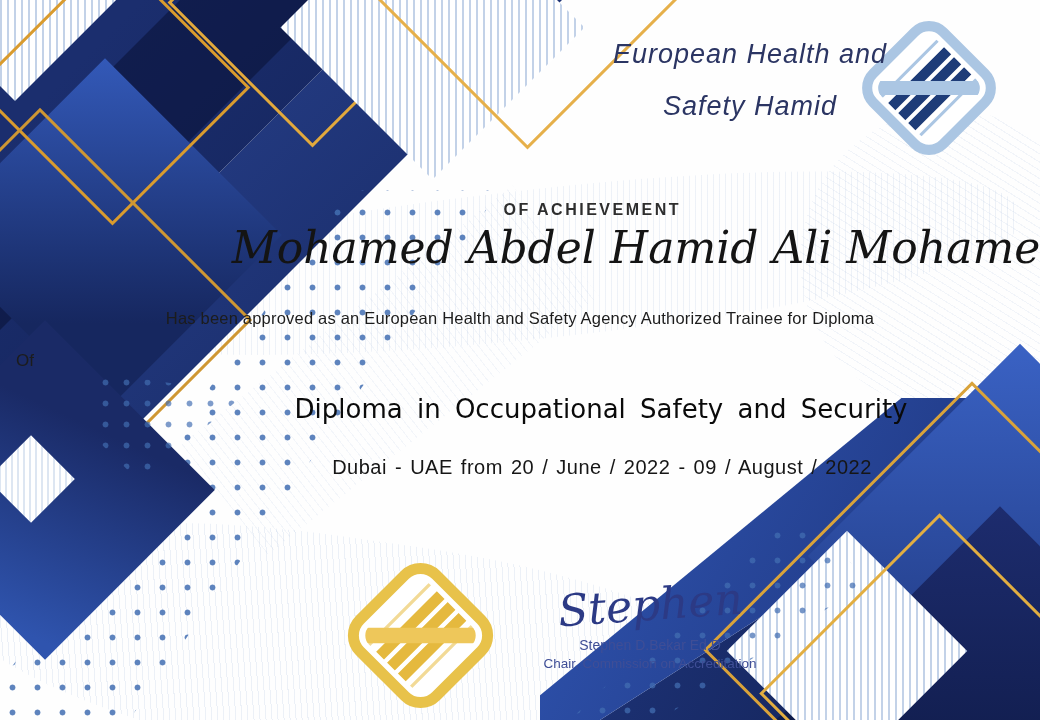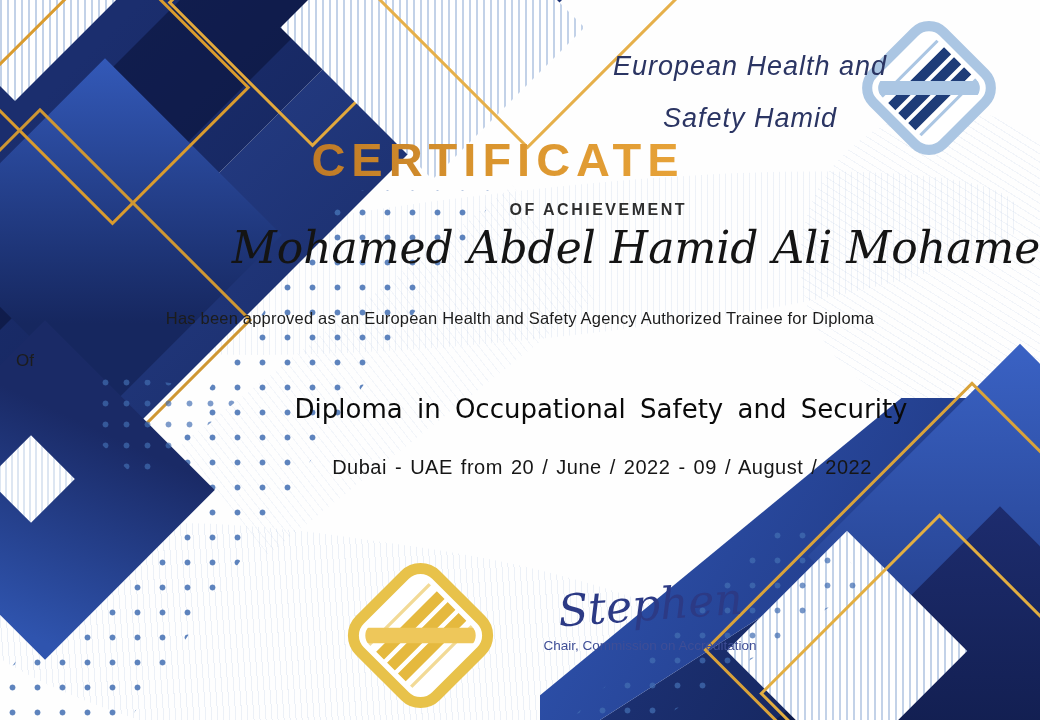--- a/index.html
+++ b/index.html
@@ -73,30 +73,30 @@
     background:linear-gradient(135deg,#3a62c4,#1b3174);}
   .br-navy2{left:340px;top:158px;width:240px;height:240px;
     background:linear-gradient(135deg,#1d2c6e,#0d1842);}
   .br-gold1{left:242px;top:62px;width:380px;height:380px;border-color:#d9a33a;}
   .br-stripe{left:222px;top:168px;width:170px;height:170px;}
   .br-gold2{left:272px;top:168px;width:255px;height:255px;border-color:#e2ae41;}
   .br-dots{position:absolute;inset:0;opacity:.85;
     clip-path:polygon(30px 322px,250px 112px,330px 182px,120px 322px);}
 
   
-  .agency{left:560px;top:40px;width:380px;text-align:center;color:#2b3563;
+  .agency{left:560px;top:28px;width:380px;text-align:center;color:#2b3563;
     font-size:27px;font-style:italic;letter-spacing:1px;line-height:52px;}
   .cert-title{left:0;top:132px;width:996px;text-align:center;
     font-size:47px;font-weight:700;letter-spacing:6px;color:#d9942e;}
   @supports ((-webkit-background-clip:text) or (background-clip:text)){
     .cert-title{
       background:linear-gradient(90deg,#6f3d15 0%,#a96420 18%,#d9942e 48%,#eda93d 78%,#f2bb52 100%);
       -webkit-background-clip:text;background-clip:text;color:transparent;}
   }
-  .cert-sub{left:6px;top:201px;width:681px;text-align:right;
+  .cert-sub{left:0;top:201px;width:681px;text-align:right;
     font-size:16px;font-weight:700;letter-spacing:2.5px;color:#2e2e2e;}
   .recipient{left:130px;top:222px;width:1040px;text-align:center;
     font-family:"DejaVu Serif","Liberation Serif",serif;font-style:italic;
     font-size:44px;color:#141414;}
   .approval{left:0;top:309px;width:1040px;text-align:center;
     font-size:16.5px;color:#1c1c1c;letter-spacing:.2px;}
   .connector{left:16px;top:351px;width:1040px;text-align:left;
     font-size:17px;color:#1c1c1c;}
   .program{left:81px;top:394px;width:1040px;text-align:center;
     font-family:"DejaVu Sans","Liberation Sans",sans-serif;
@@ -164,21 +164,20 @@
         <line x1="28" y1="122" x2="122" y2="28" stroke="#abc6e3" stroke-width="14" stroke-linecap="round"></line>
       </g>
     </g>
   </svg>
 
   <div class="abs agency">
     <div>European Health and</div>
     <div>Safety Hamid</div>
   </div>
 
-  <div class="abs cert-title">CERTIFICATE</div>
   <div class="abs cert-sub">OF ACHIEVEMENT</div>
 
   <div class="abs recipient">Mohamed Abdel Hamid Ali Mohamed</div>
 
   <div class="abs approval">Has been approved as an European Health and Safety Agency Authorized Trainee for Diploma</div>
   <div class="abs connector">Of</div>
   <div class="abs program">Diploma in Occupational Safety and Security</div>
   <div class="abs dateline">Dubai - UAE from 20 / June / 2022 - 09 / August / 2022</div>
 
   <svg class="abs noevt" style="left:338px;top:553px" width="165" height="165" viewBox="0 0 150 150">
@@ -193,16 +192,17 @@
         <line x1="62" y1="28" x2="62" y2="122" stroke="#e5b93e" stroke-width="10" stroke-linecap="round"></line>
         <line x1="76" y1="16" x2="76" y2="134" stroke="#e5b93e" stroke-width="10" stroke-linecap="round"></line>
         <line x1="90" y1="28" x2="90" y2="122" stroke="#e5b93e" stroke-width="10" stroke-linecap="round"></line>
         <line x1="28" y1="122" x2="122" y2="28" stroke="#eec75a" stroke-width="14" stroke-linecap="round"></line>
       </g>
     </g>
   </svg>
 
   <div class="abs sig-block">
     <div class="sig-script">Stephen</div>
+    <div class="sig-name">Stephen D.Bekar Ed.D</div>
     <div class="sig-role">Chair, Commission on Accreditation</div>
   </div>
 
 </div>
 
 </body></html>

